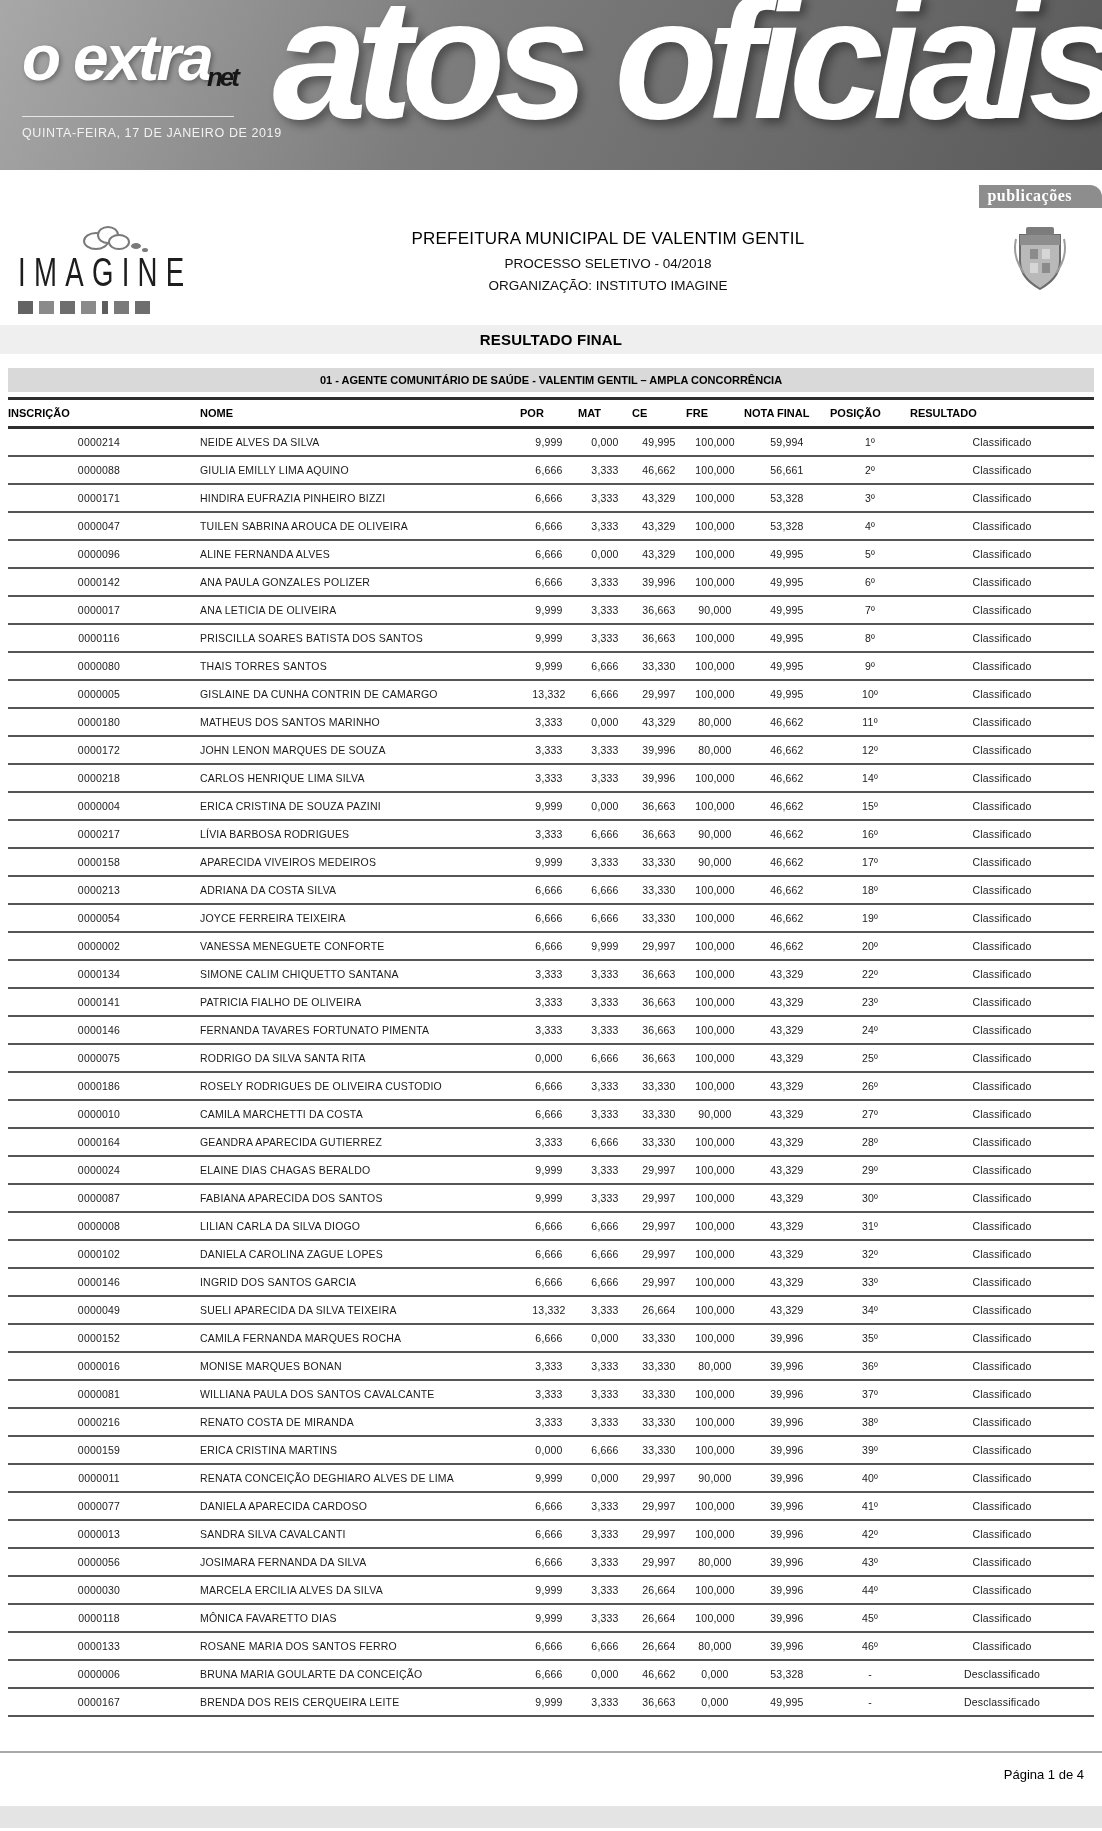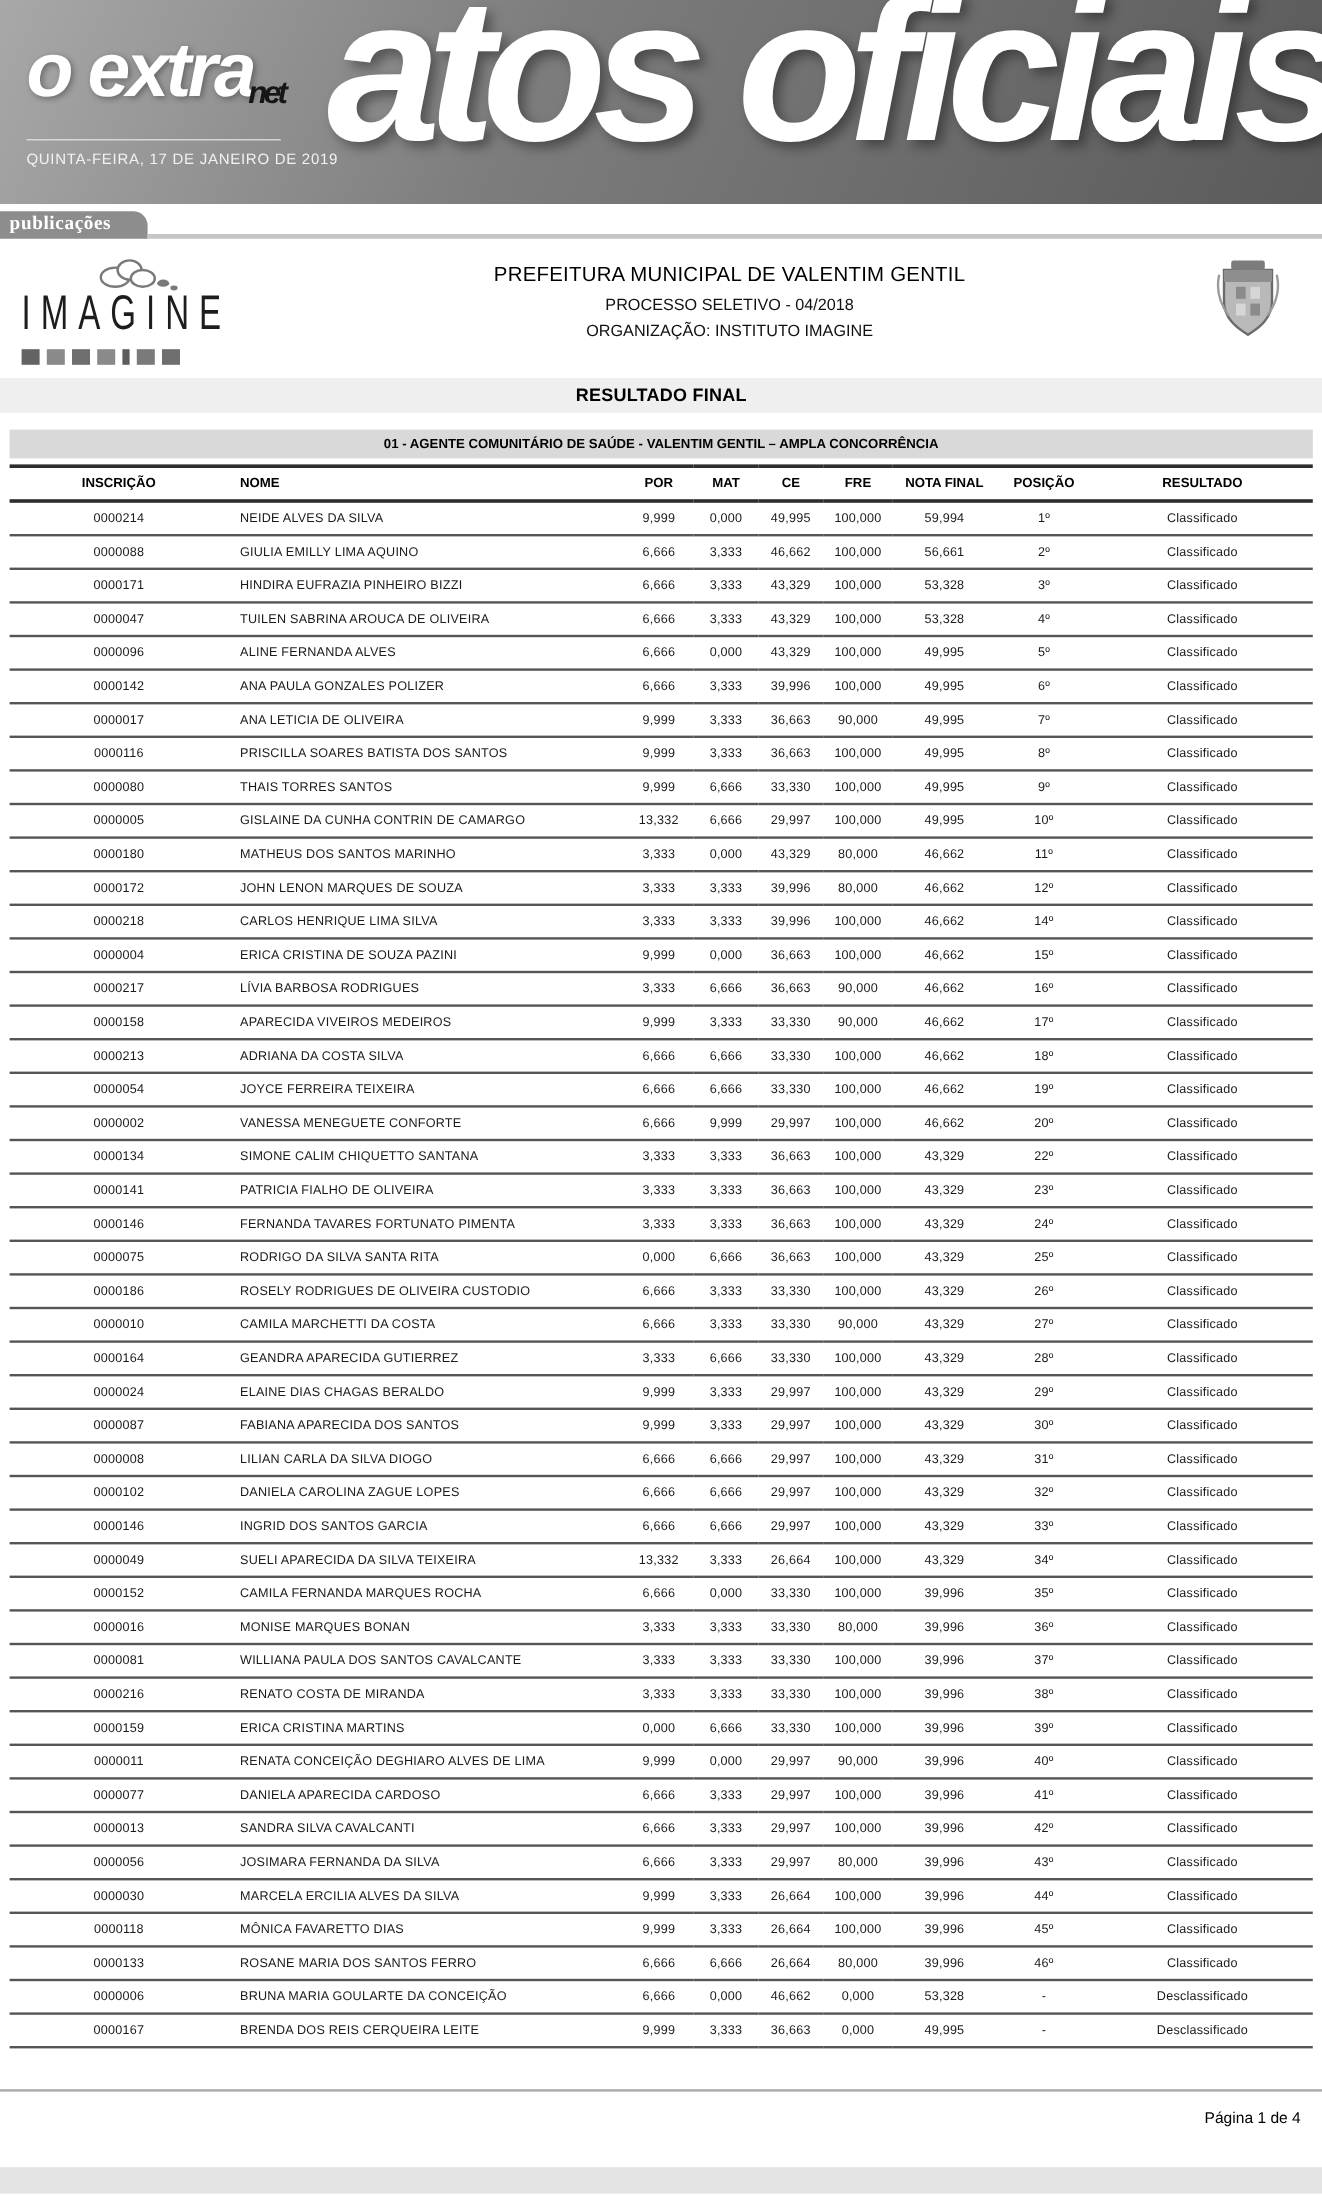--- a/index.html
+++ b/index.html
@@ -9,21 +9,21 @@
   
   .masthead { height:170px; background:linear-gradient(115deg,#a8a8a8 0%,#7d7d7d 40%,#5a5a5a 100%); position:relative; overflow:hidden; }
   .brand-block { position:absolute; left:22px; top:26px; z-index:2; }
   .brand { font-size:64px; font-weight:bold; font-style:italic; color:#fff; letter-spacing:-3px; text-shadow:2px 2px 5px rgba(0,0,0,0.35); line-height:1; }
   .brand-net { font-size:26px; font-weight:bold; font-style:italic; color:#161616; margin-left:-4px; position:relative; top:6px; text-shadow:none; }
   .brand-rule { width:212px; border-top:1px solid #e6e6e6; margin:26px 0 9px 0; }
   .brand-date { color:#f2f2f2; font-family:Liberation Sans, sans-serif; font-size:12.5px; letter-spacing:0.6px; }
   .atos { position:absolute; right:-10px; top:-34px; z-index:1; font-size:170px; font-weight:bold; font-style:italic; color:#fff; letter-spacing:-11px; white-space:nowrap; text-shadow:5px 5px 10px rgba(0,0,0,0.38); line-height:1.1; }
 
   
-  .pub-row { display:flex; align-items:flex-end; height:24px; margin-top:5px; }
+  .pub-row { display:flex; align-items:flex-end; height:24px; margin-top:15px;flex-direction:column; }
   .pub-tab { background:#8d8d8d; color:#fff; font-family:"Liberation Serif", serif; font-weight:bold; font-size:16px; padding:2px 30px 3px 8px; border-radius:0 12px 0 0; letter-spacing:0.5px; }
   .pub-line { flex:1; height:4px; background:#c6c6c6; }
 
   
   .org-header { display:flex; align-items:flex-start; padding:14px 26px 2px 14px; height:108px; }
   .logo-col { width:190px; padding-left:4px; }
   .cloud-row { height:30px; padding-left:56px; }
   .imagine-word { font-size:30px; font-weight:400; letter-spacing:9px; color:#1d1d1d; transform:scale(0.92,1.35); transform-origin:left center; margin-top:2px; white-space:nowrap; }
   .imagine-bars { display:flex; gap:6px; margin-top:12px; }
   .imagine-bars span { width:15px; height:13px; display:inline-block; }
@@ -31,21 +31,21 @@
   .org-title { font-size:17px; font-weight:normal; color:#000000; letter-spacing:0.2px; }
   .org-sub { font-size:13.5px; color:#111; margin-top:7px; }
   .crest-col { width:64px; padding-top:2px; }
 
   
   .result-bar { background:#efefef; text-align:center; font-weight:bold; font-size:15px; color:#000; padding:6px 16px; margin-top:8px; letter-spacing:0.2px; }
   .section-bar { background:#d9d9d9; text-align:center; font-weight:bold; font-size:11px; color:#000; padding:6px 0; margin:14px 8px 5px 8px; }
 
   
   table { width:1086px; margin:0 8px; border-collapse:collapse; table-layout:fixed; }
-  thead th { font-size:11px; font-weight:bold; color:#000; padding:7px 0 7px 0; border-top:3px solid #2e2e2e; border-bottom:3px solid #2e2e2e; text-align:center; }
+  thead th { font-size:11px; font-weight:bold; color:#000; padding:7px 0 7px 0; border-top:3px solid #2e2e2e; border-bottom:3px solid #2e2e2e; text-align:left; }
   tbody td { font-size:10.5px; color:#1a1a1a; padding:7px 0; border-bottom:2px solid #565656; text-align:center; letter-spacing:0.2px; }
   th.c-nome, td.c-nome { text-align:left; padding-left:10px; }
   col.w-insc { width:182px; } col.w-nome { width:330px; }
   col.w-por { width:58px; } col.w-mat { width:54px; } col.w-ce { width:54px; }
   col.w-fre { width:58px; } col.w-nota { width:86px; } col.w-pos { width:80px; }
   col.w-res { width:184px; }
 
   
   .footer-rule { border-top:2px solid #a9a9a9; margin-top:34px; }
   .page-label { text-align:right; padding-right:18px; font-size:13px; color:#000; margin-top:14px; }

